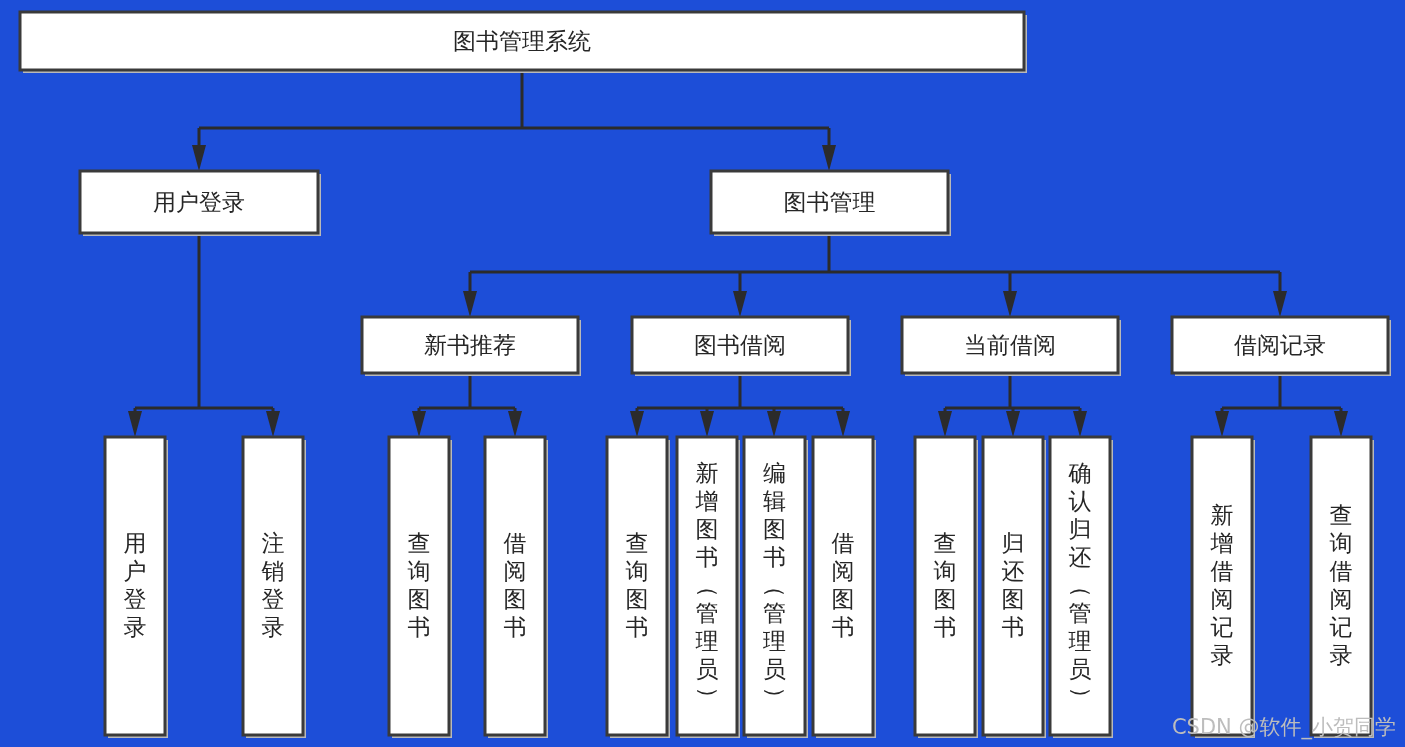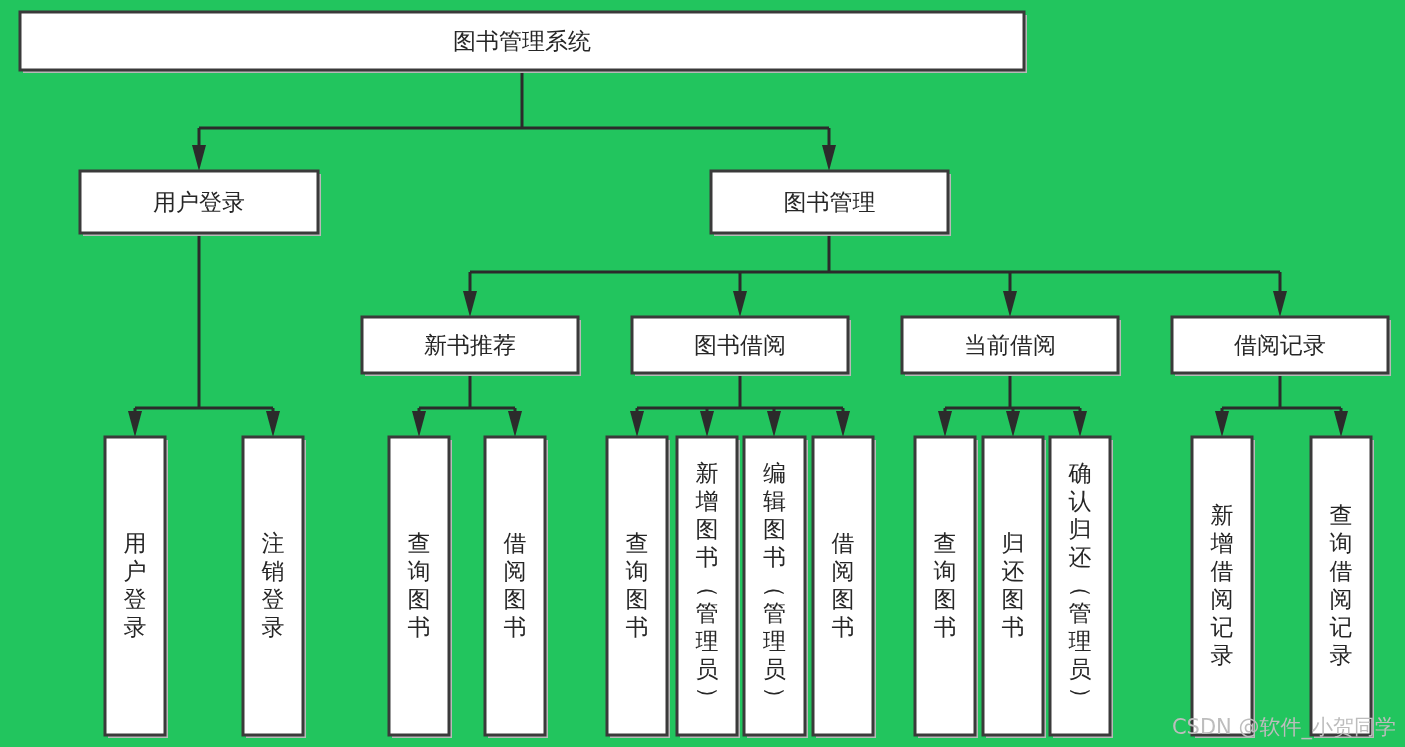--- a/index.html
+++ b/index.html
@@ -8,21 +8,21 @@
     padding: 0;
     background: #ffffff;
   }
   body {
     font-family: "DejaVu Sans", "Liberation Sans", sans-serif;
   }
   #diagram-root {
     position: relative;
     width: 1405px;
     height: 747px;
-    background: #22c55e;
+    background: #1d4ed8;
     overflow: hidden;
   }
   svg.diagram-canvas {
     position: absolute;
     left: 0;
     top: 0;
     width: 1405px;
     height: 747px;
     display: block;
   }

